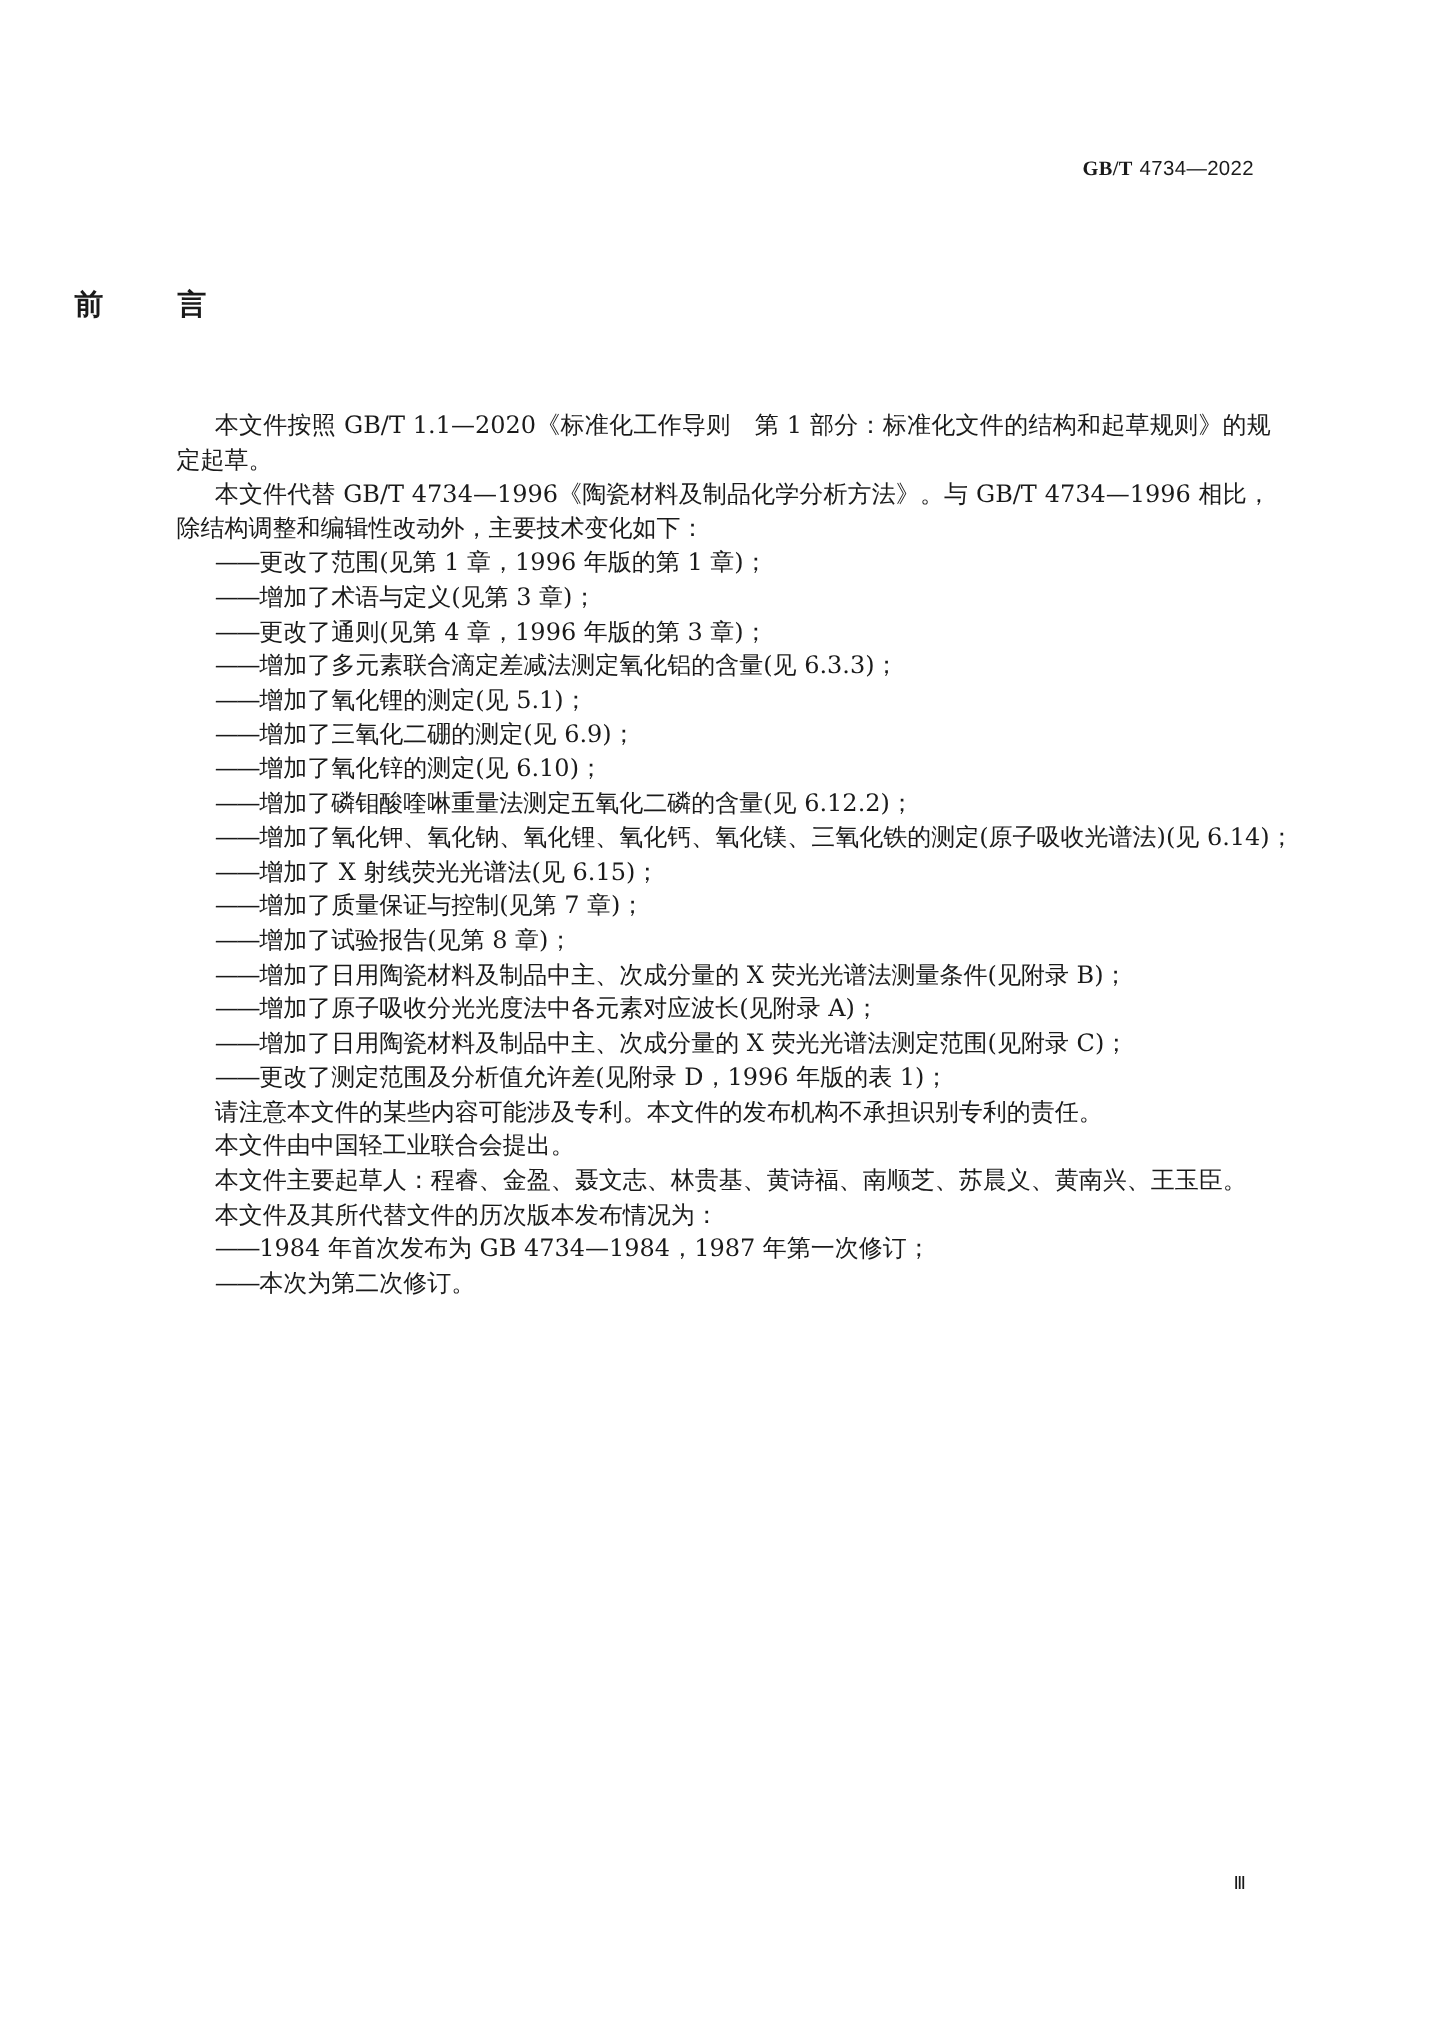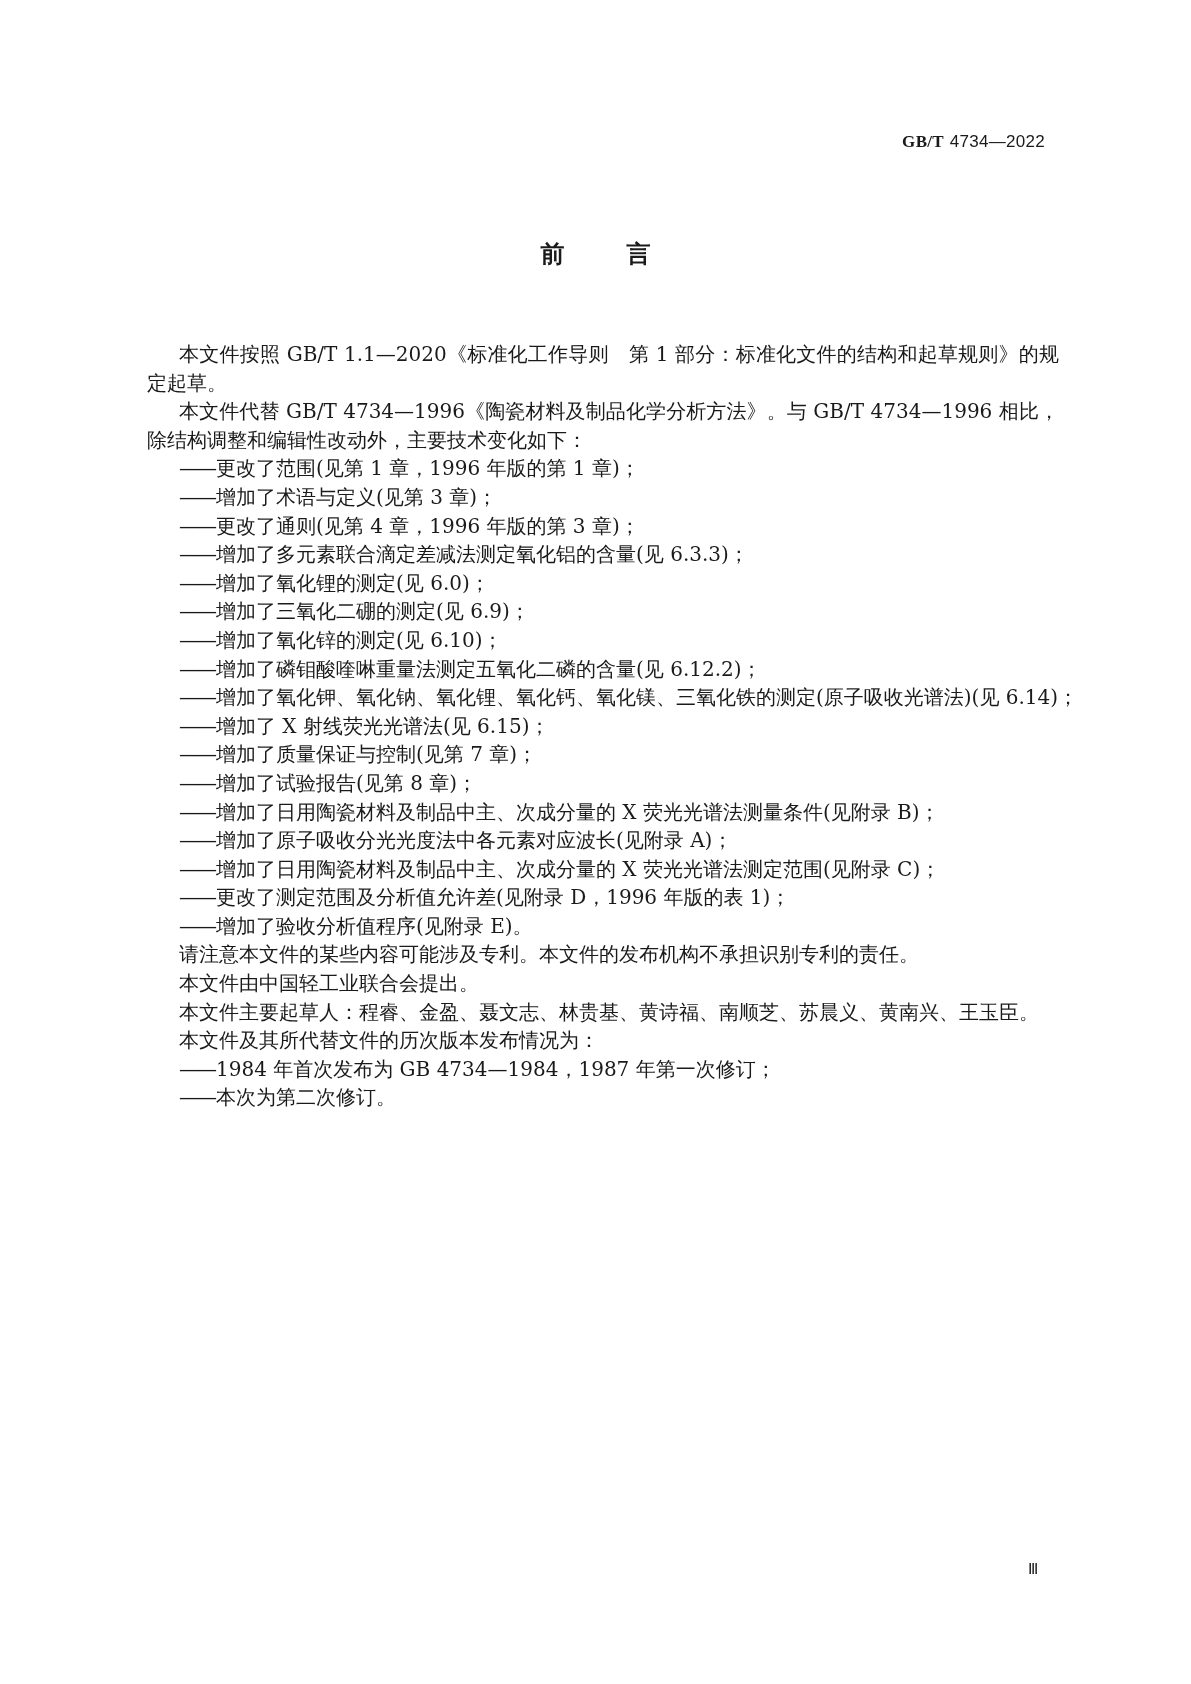--- a/index.html
+++ b/index.html
@@ -9,21 +9,21 @@
       color: #1a1a1a;
     }
     .header-code {
       position: absolute; top: 131px; right: 146px;
       font-size: 17px; letter-spacing: 0.3px; white-space: nowrap;
     }
     .header-code .gbt { font-family: "Liberation Serif", serif; font-weight: bold; }
     .header-code .num { font-family: "Liberation Sans", sans-serif; margin-top: 10px; }
     .title {
       position: absolute; top: 238px; left: 0; width: 1191px;
-      text-align: center; font-size: 24px; font-weight: bold;
+      text-align: left; font-size: 24px; font-weight: bold;
       font-family: "DejaVu Sans", sans-serif;
       letter-spacing: 62px; text-indent: 62px;
     }
     .body {
       position: absolute; top: 340px; left: 147px; width: 912px;
       font-size: 20px; line-height: 28.6px;
     }
     .p { margin: 0; text-indent: 32px; text-align: justify; }
     .li { margin: 0; padding-left: 32px; white-space: nowrap; }
     .li .dash { letter-spacing: -2px; margin-right: 1px; }
@@ -44,33 +44,32 @@
 
 <div class="body">
   <p class="p">本文件按照 GB/T 1.1—2020《标准化工作导则　第 1 部分：标准化文件的结构和起草规则》的规定起草。</p>
   <p class="p">本文件代替 GB/T 4734—1996《陶瓷材料及制品化学分析方法》。与 GB/T 4734—1996 相比，除结构调整和编辑性改动外，主要技术变化如下：</p>
 
   <div>
     <div class="li"><span class="dash">——</span><span>更改了范围(见第 1 章，1996 年版的第 1 章)；</span></div>
     <div class="li"><span class="dash">——</span><span>增加了术语与定义(见第 3 章)；</span></div>
     <div class="li"><span class="dash">——</span><span>更改了通则(见第 4 章，1996 年版的第 3 章)；</span></div>
     <div class="li"><span class="dash">——</span><span>增加了多元素联合滴定差减法测定氧化铝的含量(见 6.3.3)；</span></div>
-    <div class="li"><span class="dash">——</span><span>增加了氧化锂的测定(见 6.0)；</span></div>
+    <div class="li"><span class="dash">——</span><span>增加了氧化锂的测定(见 5.1)；</span></div>
     <div class="li"><span class="dash">——</span><span>增加了三氧化二硼的测定(见 6.9)；</span></div>
     <div class="li"><span class="dash">——</span><span>增加了氧化锌的测定(见 6.10)；</span></div>
     <div class="li"><span class="dash">——</span><span>增加了磷钼酸喹啉重量法测定五氧化二磷的含量(见 6.12.2)；</span></div>
     <div class="li"><span class="dash">——</span><span>增加了氧化钾、氧化钠、氧化锂、氧化钙、氧化镁、三氧化铁的测定(原子吸收光谱法)(见 6.14)；</span></div>
     <div class="li"><span class="dash">——</span><span>增加了 X 射线荧光光谱法(见 6.15)；</span></div>
     <div class="li"><span class="dash">——</span><span>增加了质量保证与控制(见第 7 章)；</span></div>
     <div class="li"><span class="dash">——</span><span>增加了试验报告(见第 8 章)；</span></div>
     <div class="li"><span class="dash">——</span><span>增加了日用陶瓷材料及制品中主、次成分量的 X 荧光光谱法测量条件(见附录 B)；</span></div>
     <div class="li"><span class="dash">——</span><span>增加了原子吸收分光光度法中各元素对应波长(见附录 A)；</span></div>
     <div class="li"><span class="dash">——</span><span>增加了日用陶瓷材料及制品中主、次成分量的 X 荧光光谱法测定范围(见附录 C)；</span></div>
     <div class="li"><span class="dash">——</span><span>更改了测定范围及分析值允许差(见附录 D，1996 年版的表 1)；</span></div>
-    <div class="li"><span class="dash">——</span><span>增加了验收分析值程序(见附录 E)。</span></div>
   </div>
 
   <p class="p">请注意本文件的某些内容可能涉及专利。本文件的发布机构不承担识别专利的责任。</p>
   <p class="p">本文件由中国轻工业联合会提出。</p>
   <p class="p">本文件主要起草人：程睿、金盈、聂文志、林贵基、黄诗福、南顺芝、苏晨义、黄南兴、王玉臣。</p>
   <p class="p">本文件及其所代替文件的历次版本发布情况为：</p>
 
   <div>
     <div class="li"><span class="dash">——</span><span>1984 年首次发布为 GB 4734—1984，1987 年第一次修订；</span></div>
     <div class="li"><span class="dash">——</span><span>本次为第二次修订。</span></div>

